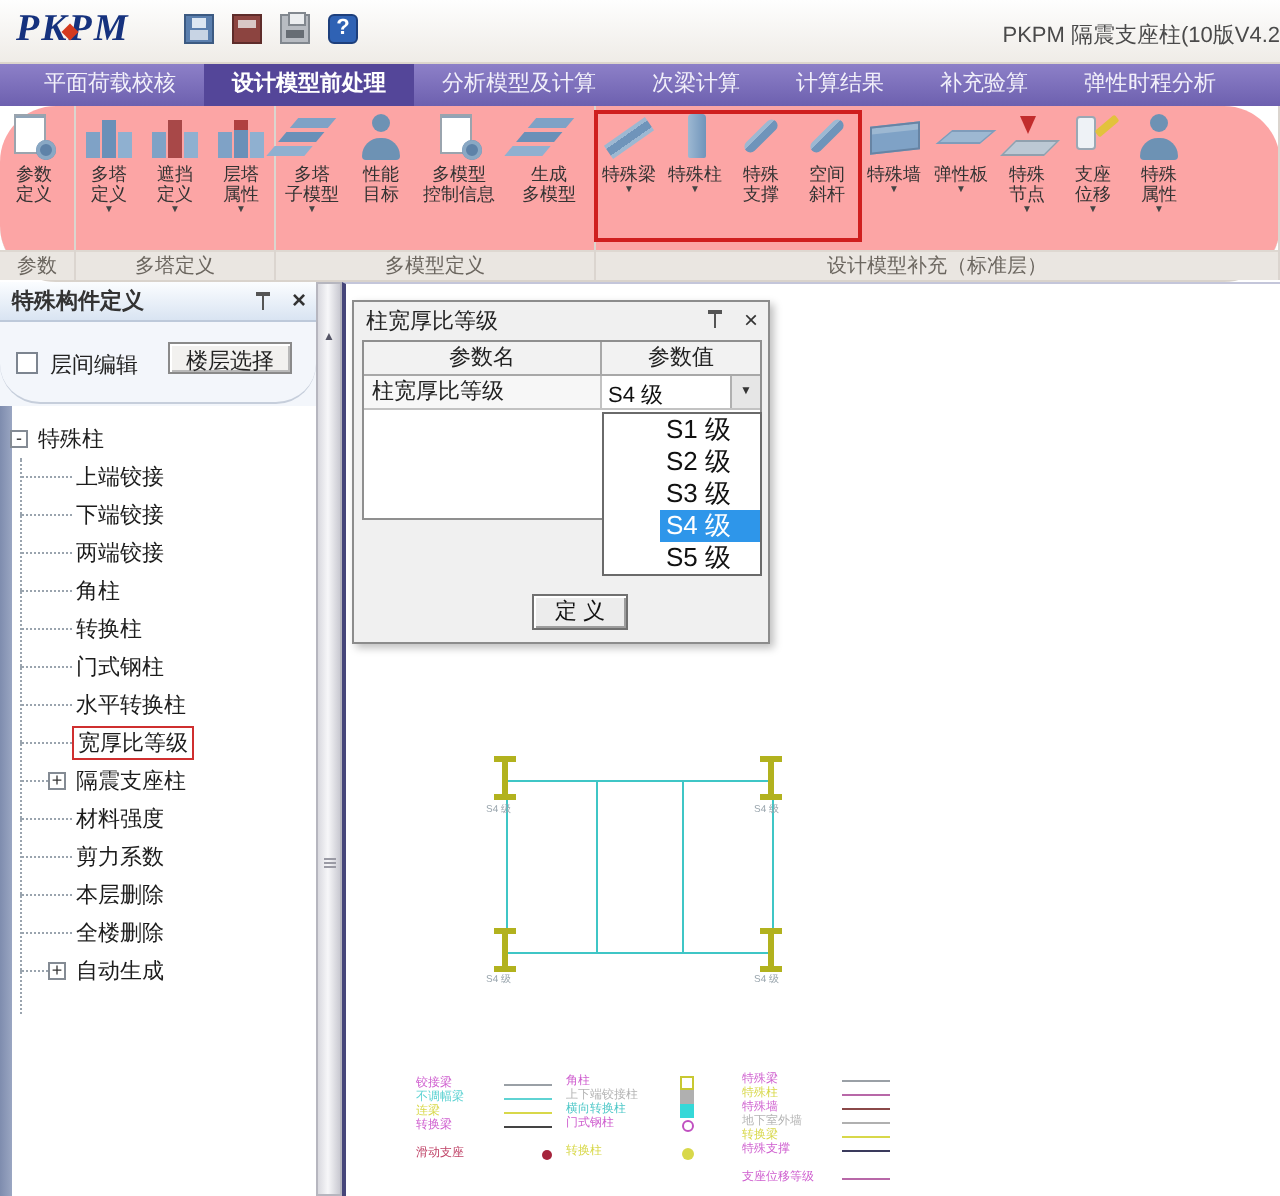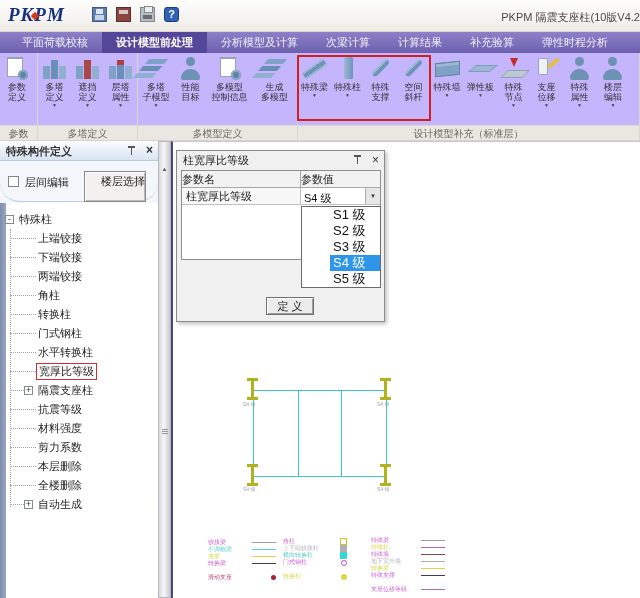--- a/index.html
+++ b/index.html
@@ -27,22 +27,22 @@
     font:bold 11px/13px "Liberation Sans", sans-serif; text-align:center; }
   .wtitle { position:absolute; right:0px; top:10px; font-size:11px; color:#4a4a4a; white-space:nowrap; }
 
   
   .menubar { position:absolute; left:0; top:32px; width:640px; height:21px;
     background:linear-gradient(#8d80c8,#6d60af); display:flex; padding-left:8px; }
   .tab { color:#f2f0fa; font-size:11px; line-height:21px; padding:0 14px; cursor:pointer; white-space:nowrap; }
   .tab.active { background:#544699; color:#fff;font-weight:bold; }
 
   
-  .ribbon { position:absolute; left:0; top:53px; width:640px; height:88px; background:#c4b5fd;
-    border-bottom:1px solid #d9d3cc; display:flex; }
+  .ribbon { position:absolute; left:0; top:53px; width:640px; height:88px; background:#fca5a5;
+    border-bottom:1px solid #d9d3cc; display:flex;border-radius:28px; }
   .rgroup { display:flex; flex-direction:column; border-right:1px solid #dbd5cf; }
   .rgroup:nth-of-type(1){ width:38px; } .rgroup:nth-of-type(2){ width:100px; }
   .rgroup:nth-of-type(3){ width:160px; } .rgroup:nth-of-type(4){ flex:1; }
   .rbtns { flex:1; display:flex; align-items:stretch; padding-top:1px; }
   .rbtn { width:33px; display:flex; flex-direction:column; align-items:center; cursor:pointer; }
   .rbtn.w34{ width:34px; } .rbtn.w36{ width:36px; } .rbtn.w45{ width:45px; }
   .rlabel { font-size:9px; line-height:10px; color:#333; text-align:center; white-space:pre-line; margin-top:1px; }
   .rarrow { font-size:5px; color:#444; line-height:6px; height:6px; }
   .rglabel { height:15px; line-height:15px; text-align:center; font-size:10px; color:#6b665f;
     background:#eae6e1; border-top:1px solid #ded8d1; white-space:nowrap; overflow:hidden; }
@@ -94,23 +94,23 @@
     border-bottom:1px solid #bdc9da; font-size:11px; font-weight:bold; color:#333; line-height:20px; padding-left:6px; }
   .pin { position:absolute; top:5px; width:9px; height:10px; cursor:pointer; }
   .pin::before { content:""; position:absolute; left:1px; top:0; width:7px; height:2px; background:#555; }
   .pin::after { content:""; position:absolute; left:4px; top:2px; width:1px; height:7px; background:#555; }
   .ptitle .pin { right:22px; }
   .xbtn { position:absolute; top:2px; right:5px; font-size:12px; line-height:14px; color:#333; cursor:pointer; }
   .pctrl { position:relative; height:41px; border-bottom:1px solid #c6cedb;border-radius:20px; }
   .cbx { position:absolute; left:8px; top:15px; width:11px; height:11px; background:#fff;
     border:1px solid #7d8590; cursor:pointer; }
   .cbxlabel { position:absolute; left:25px; top:14px; font-size:11px; color:#222; }
-  .flrbtn { position:absolute; left:84px; top:10px; width:62px; height:31px; background:#f2f1ef;
+  .flrbtn { position:absolute; left:84px; top:10px; width:62px; height:16px; background:#f2f1ef;
     border:1px solid #8a8a8a; box-shadow:inset 1px 1px 0 #fff, inset -1px -1px 0 #b9b9b9;
-    font-size:11px; color:#222; text-align:right; line-height:19px; cursor:pointer; }
+    font-size:11px; color:#222; text-align:center; line-height:19px; cursor:pointer; }
   .ptree { position:absolute; left:0; top:62px; width:158px; bottom:0; background:#fff; padding-top:7px; }
   .ptree::before { content:""; position:absolute; left:0; top:0; bottom:0; width:6px;
     background:linear-gradient(90deg,#7e8cae,#9aa6c2); }
   .trunk { position:absolute; left:10px; top:26px; height:278px; border-left:1px dotted #9aa4ae; }
   .trow { position:relative; height:19px; display:flex; align-items:center; font-size:11px; color:#1c1c1c; cursor:pointer; }
   .conn { width:26px; height:0; border-top:1px dotted #9aa4ae; margin-left:10px; flex:none; }
   .trow.boxed .conn { width:14px; }
   .exp { flex:none; width:9px; height:9px; border:1px solid #848b94; background:#fff; font-size:9px;
     line-height:7px; text-align:center; color:#333; margin-right:3px; cursor:pointer; }
   .exp:empty { display:none; }
@@ -149,21 +149,21 @@
   .lsw.circ { width:6px; height:6px; border:1px solid; border-radius:50%; }
 
   
   .dialog { position:absolute; left:176px; top:150px; width:209px; height:172px; background:#f0f0f0;
     border:1px solid #8c8c8c; box-shadow:2px 2px 4px rgba(0,0,0,.25); z-index:30; }
   .dtitle { position:relative; height:17px; font-size:11px; color:#222; padding:2px 0 0 6px; }
   .dtitle .pin { right:22px; top:4px; }
   .dtable { position:absolute; left:4px; top:19px; width:200px; height:90px; background:#fff;
     border:1px solid #8f8f8f; }
   .dhead { display:flex; height:17px; background:#f2f2f2; border-bottom:1px solid #a8a8a8; }
-  .dhead span { font-size:11px; color:#222; text-align:left; line-height:17px; }
+  .dhead span { font-size:11px; color:#222; text-align:center; line-height:17px; }
   .dh1 { width:119px; border-right:1px solid #a8a8a8; }
   .dh2 { flex:1; }
   .drow { display:flex; height:17px; border-bottom:1px solid #c2c2c2; }
   .dc1 { width:119px; font-size:11px; color:#222; line-height:17px; padding-left:4px;
     background:#f7f7f7; border-right:1px solid #c2c2c2; }
   .combo { flex:1; position:relative; background:#fff; cursor:pointer; }
   .combo-val { font-size:11px; line-height:16px; padding-left:3px; color:#111; }
   .combo-btn { position:absolute; right:0; top:0; width:15px; height:16px; background:#e6e6e6;
     border-left:1px solid #b0b0b0; font-size:6px; text-align:center; line-height:16px; color:#333; }
   .dpopup { position:absolute; left:124px; top:55px; width:80px; background:#fff;
@@ -342,26 +342,20 @@
               <span class="rarrow">▼</span>
             </div>
 
             <div class="rbtn">
               <span class="ric icon-person"></span>
               <span class="rlabel">特殊
 属性</span>
               <span class="rarrow">▼</span>
             </div>
 
-            <div class="rbtn w34">
-              <span class="ric icon-person"></span>
-              <span class="rlabel">楼层
-编辑</span>
-              <span class="rarrow">▼</span>
-            </div>
 
         </div>
         <div class="rglabel">设计模型补充（标准层）</div>
       </div>
 
     <div class="redbox"></div>
   </div>
 
   <div class="panel">
     <div class="ptitle">
@@ -430,25 +424,20 @@
 
           <span class="tlabel hl">宽厚比等级</span>
         </div>
 
         <div class="trow boxed">
           <span class="conn"></span>
           <span class="exp">+</span>
           <span class="tlabel">隔震支座柱</span>
         </div>
 
-        <div class="trow">
-          <span class="conn"></span>
-
-          <span class="tlabel">抗震等级</span>
-        </div>
 
         <div class="trow">
           <span class="conn"></span>
 
           <span class="tlabel">材料强度</span>
         </div>
 
         <div class="trow">
           <span class="conn"></span>
 

